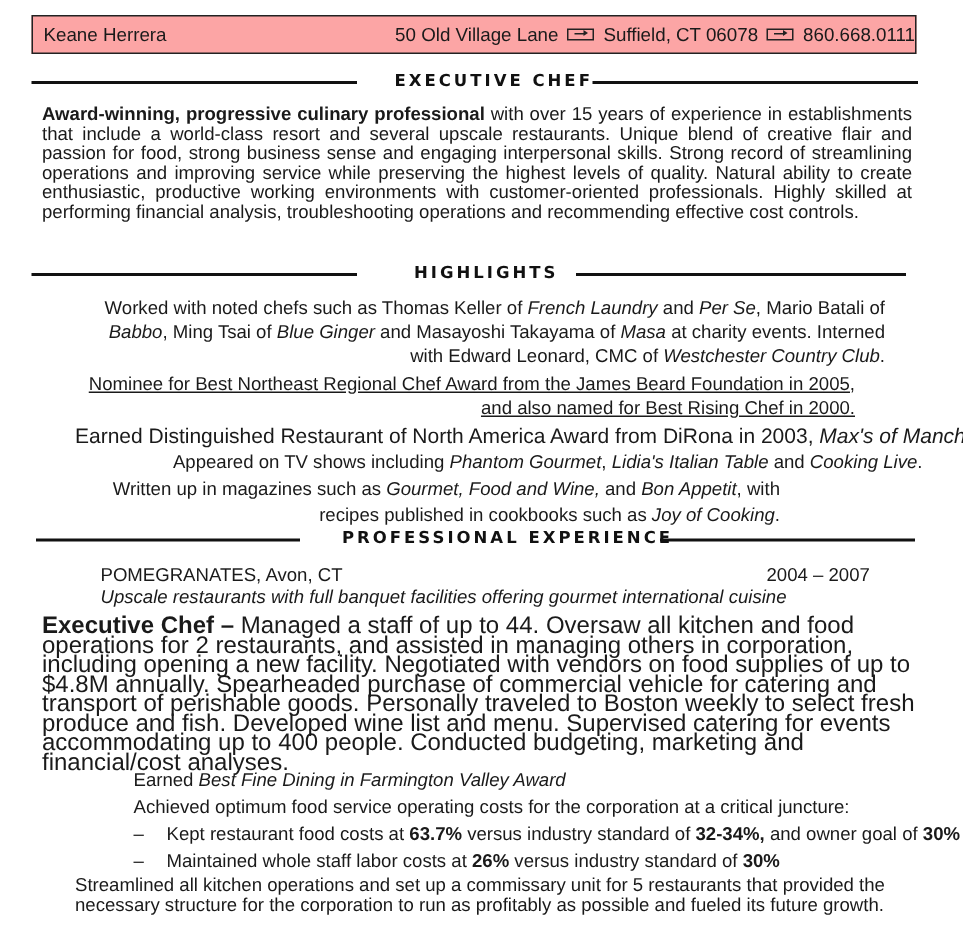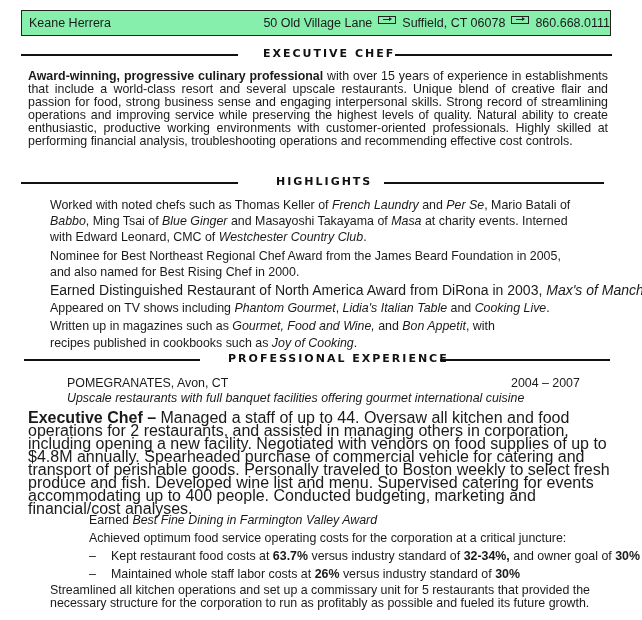--- a/index.html
+++ b/index.html
@@ -2,25 +2,25 @@
 <html><head>
   <meta charset="utf-8">
   <style>
     html, body { margin: 0; padding: 0; background: #ffffff; }
     body {
       width: 642px; height: 620px; overflow: hidden; position: relative;
       font-family: "Liberation Sans", sans-serif; color: #1a1a1a;
     }
     .header-box {
       position: absolute; left: 21px; top: 10px; width: 590px; height: 26px;
-      background: #86efac; border: 1px solid #222; box-sizing: border-box;
+      background: #fca5a5; border: 1px solid #222; box-sizing: border-box;
       font-size: 12.5px; display: flex; align-items: center; justify-content: space-between;
       padding: 0 0 0 7px;
     }
-    .header-box .contact { display: flex; align-items: flex-start; white-space: nowrap; }
+    .header-box .contact { display: flex; align-items: center; white-space: nowrap; }
     .sep-icon {
       display: inline-block; width: 18px; height: 8px; border: 1.5px solid #222;
       margin: 0 6px; position: relative; box-sizing: border-box; top: 0px;
     }
     .sep-icon::after {
       content: ""; position: absolute; left: 4px; top: 1.5px; width: 7px; height: 0;
       border-top: 1.5px solid #222;
     }
     .sep-icon::before {
       content: ""; position: absolute; right: 3px; top: 0px; width: 0; height: 0;
@@ -33,21 +33,21 @@
       position: absolute; top: 7px; height: 2px; background: #111;
     }
     .section-head .title {
       position: absolute; top: 0; font-weight: bold; font-size: 11px; letter-spacing: 2px;
       white-space: nowrap; font-family: "DejaVu Sans", sans-serif; color: #111;
     }
     .para {
       position: absolute; font-size: 12.4px; line-height: 13px; color: #1a1a1a;
     }
     .justify { text-align: justify; }
-    .hl-item { margin: 0 0 2px 0; line-height: 16.2px; }
+    .hl-item { margin: 0 0 2px 0; line-height: 16.2px; text-align: right; }
     .hl-block { position: absolute; left: 50px; width: 565px; font-size: 12.4px; }
     .exp-line { position: absolute; font-size: 12.4px; white-space: nowrap; margin-left: 39px; }
     .dash-row { display: flex; }
     .dash-row .dash { width: 22px; }
   </style>
 </head>
 <body>
 
 <div class="header-box">
   <span>Keane Herrera</span>
@@ -73,21 +73,21 @@
 <div class="section-head" style="top:175px;">
   <div class="rule" style="left:21px; width:217px;"></div>
   <div class="title" style="left:276px;">HIGHLIGHTS</div>
   <div class="rule" style="left:384px; width:220px;"></div>
 </div>
 
 <div class="hl-block" style="top:197px;">
   <div class="hl-item" style="width:540px;">
     <span>Worked with noted chefs such as Thomas Keller of </span><i>French Laundry</i><span> and </span><i>Per Se</i><span>, Mario Batali of </span><i>Babbo</i><span>, Ming Tsai of </span><i>Blue Ginger</i><span> and Masayoshi Takayama of  </span><i>Masa</i><span> at charity events. Interned with Edward Leonard, CMC of </span><i>Westchester Country Club</i><span>.</span>
   </div>
-  <div class="hl-item" style="width:520px;">
+  <div class="hl-item" style="width:520px;text-decoration:underline;">
     <span>Nominee for Best Northeast Regional Chef Award from the James Beard Foundation in 2005, and also named for Best Rising Chef in 2000.</span>
   </div>
   <div class="hl-item" style="font-size:14px; white-space:nowrap;">
     <span>Earned Distinguished Restaurant of North America Award from DiRona in 2003, </span><i>Max's of Manchester,</i><span> Avon, CT</span>
   </div>
   <div class="hl-item">
     <span>Appeared on TV shows including </span><i>Phantom Gourmet</i><span>, </span><i>Lidia's Italian Table</i><span> and </span><i>Cooking Live</i><span>.</span>
   </div>
   <div class="hl-item" style="width:470px;">
     <span>Written up in magazines such as </span><i>Gourmet, Food and Wine,</i><span> and </span><i>Bon Appetit</i><span>, with recipes published in cookbooks such as </span><i>Joy of Cooking</i><span>.</span>

